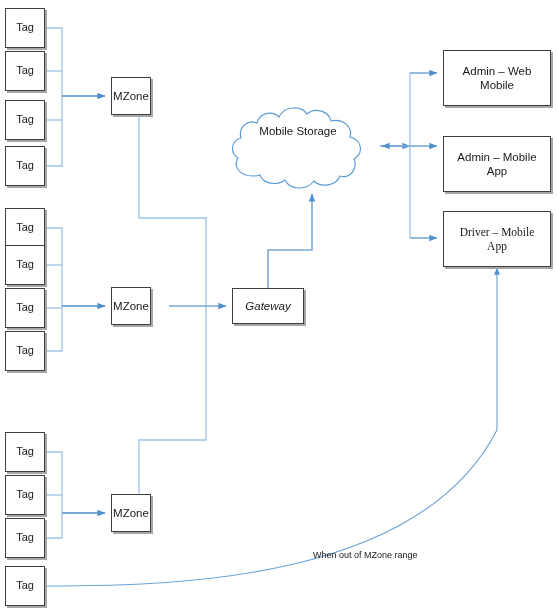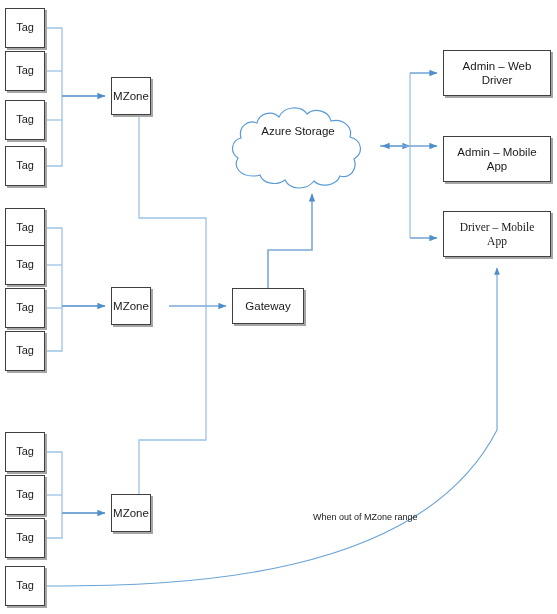--- a/index.html
+++ b/index.html
@@ -45,24 +45,25 @@
   }
   .node-mzone {
     width: 40px;
     height: 38px;
     font-size: 11.5px;
   }
   .node-gateway {
     width: 72px;
     height: 36px;
     font-size: 11.5px;
+    font-style: italic;
   }
   .node-client {
     width: 108px;
-    height: 46px;
+    height: 56px;
     font-size: 11.5px;
     padding: 1px 5px;
   }
   .cloud-label {
     position: absolute;
     left: 240px;
     top: 124px;
     width: 116px;
     text-align: center;
     font-size: 11.5px;
@@ -199,37 +200,37 @@
 
   <div class="node node-tag" style="left:5px; top:566px;">
     <span>Tag</span>
   </div>
 
   <div class="node node-gateway" style="left:232px; top:288px;">
     <span>Gateway</span>
   </div>
 
   <div class="cloud-label">
-    <div>Azure Storage</div>
+    <div>Mobile Storage</div>
   </div>
 
   <div class="node node-client" style="left:443px; top:50px;">
     <div>
       <div>Admin – Web</div>
-      <div>Driver</div>
+      <div>Mobile</div>
     </div>
   </div>
   <div class="node node-client" style="left:443px; top:136px;justify-content:center;">
     <div>
       <div>Admin – Mobile</div>
       <div>App</div>
     </div>
   </div>
   <div class="node node-client" style="left:443px; top:211px;font-family:Liberation Serif, serif;">
     <div>
       <div>Driver – Mobile</div>
       <div>App</div>
     </div>
   </div>
 
-  <div class="edge-label" style="left:313px; top:512px;">When out of MZone range</div>
+  <div class="edge-label" style="left:313px; top:550px;">When out of MZone range</div>
 
 </div>
 
 </body></html>

